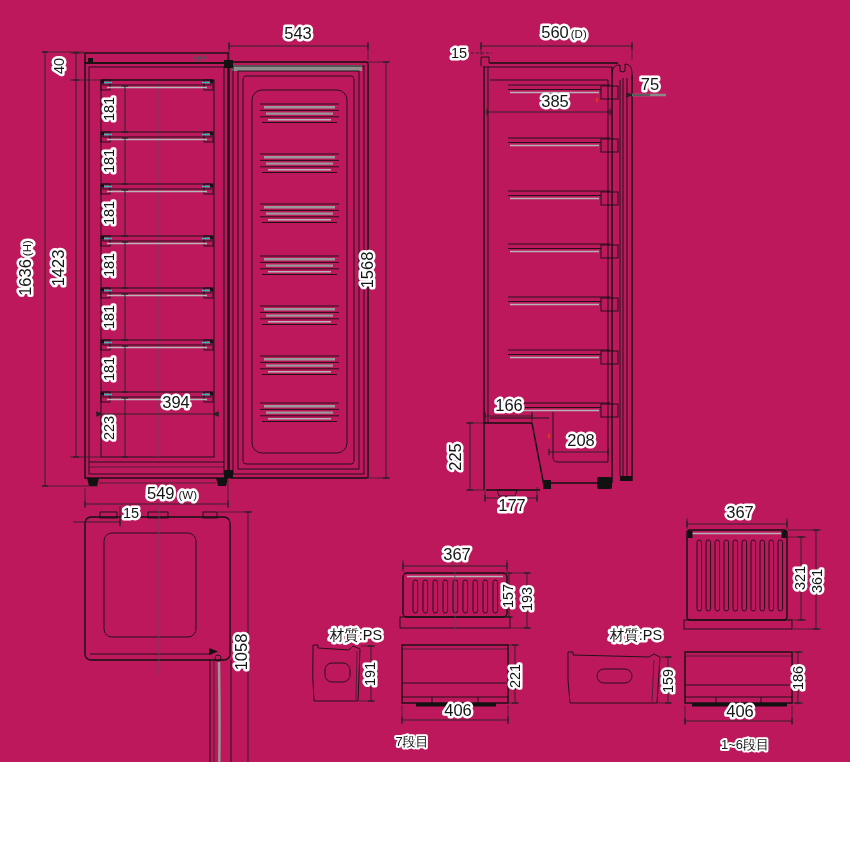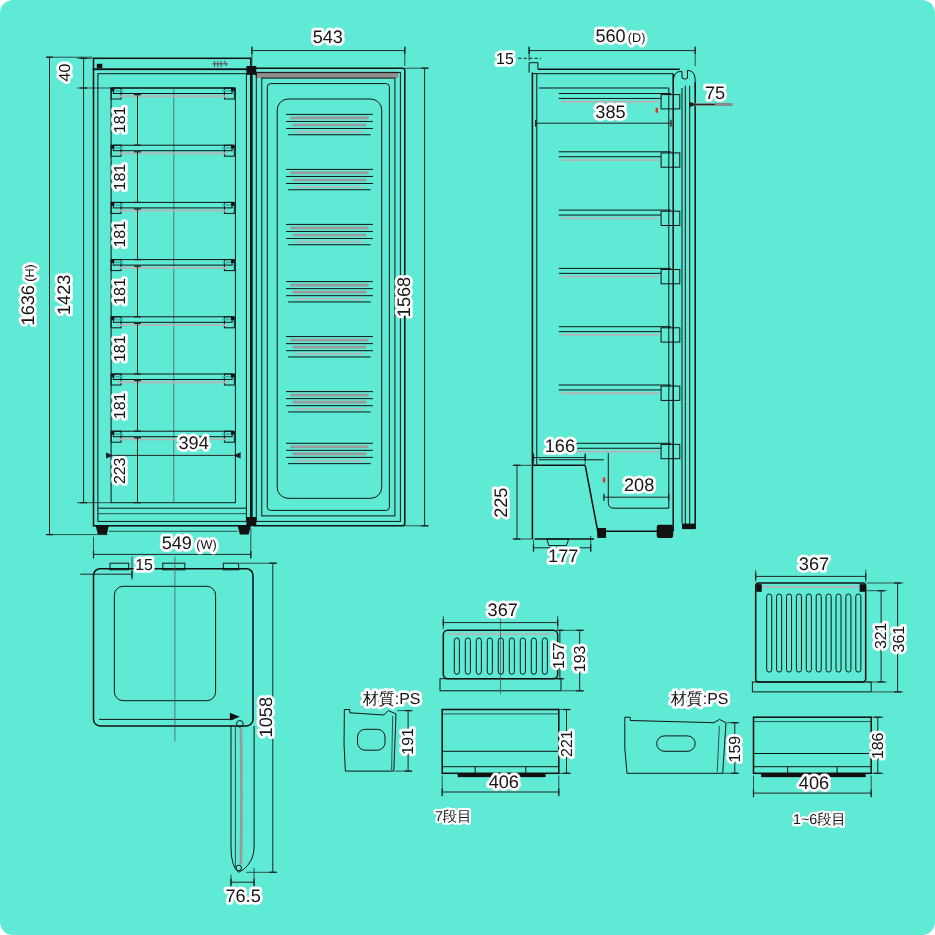--- a/index.html
+++ b/index.html
@@ -1,16 +1,16 @@
 <!DOCTYPE html>
 <html><head>
 <meta charset="utf-8">
 <style>
   html,body{margin:0;padding:0;background:#fff;}
-  .page{position:relative;width:850px;height:850px;background:#5eead4;font-family:"Liberation Sans",sans-serif;border-radius:12px;}
+  .page{position:relative;width:850px;height:762px;background:#be185d;font-family:"Liberation Sans",sans-serif;}
   svg{display:block;}
   
   .o1{stroke:#111;stroke-width:1.4;fill:none;}
   .o2{stroke:#111;stroke-width:0.9;fill:none;}
   .thin{stroke:#222;stroke-width:0.7;fill:none;}
   .cl{stroke:#555;stroke-width:0.7;fill:none;}
   .gray{stroke:#9a9a9a;stroke-width:2.4;fill:none;}
   .gray2{stroke:#b5b5b5;stroke-width:1.6;fill:none;}
   .cyan{stroke:#35b8b8;stroke-width:1.6;fill:none;}
   .blk{fill:#111;stroke:none;}

